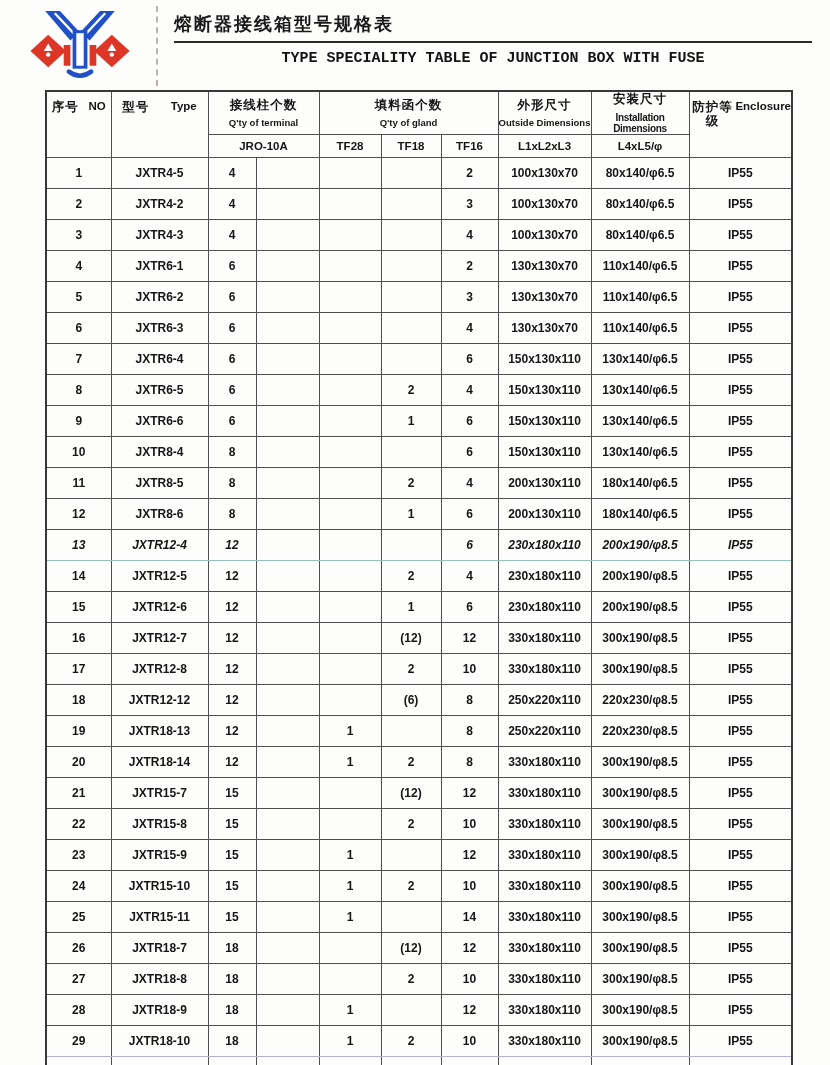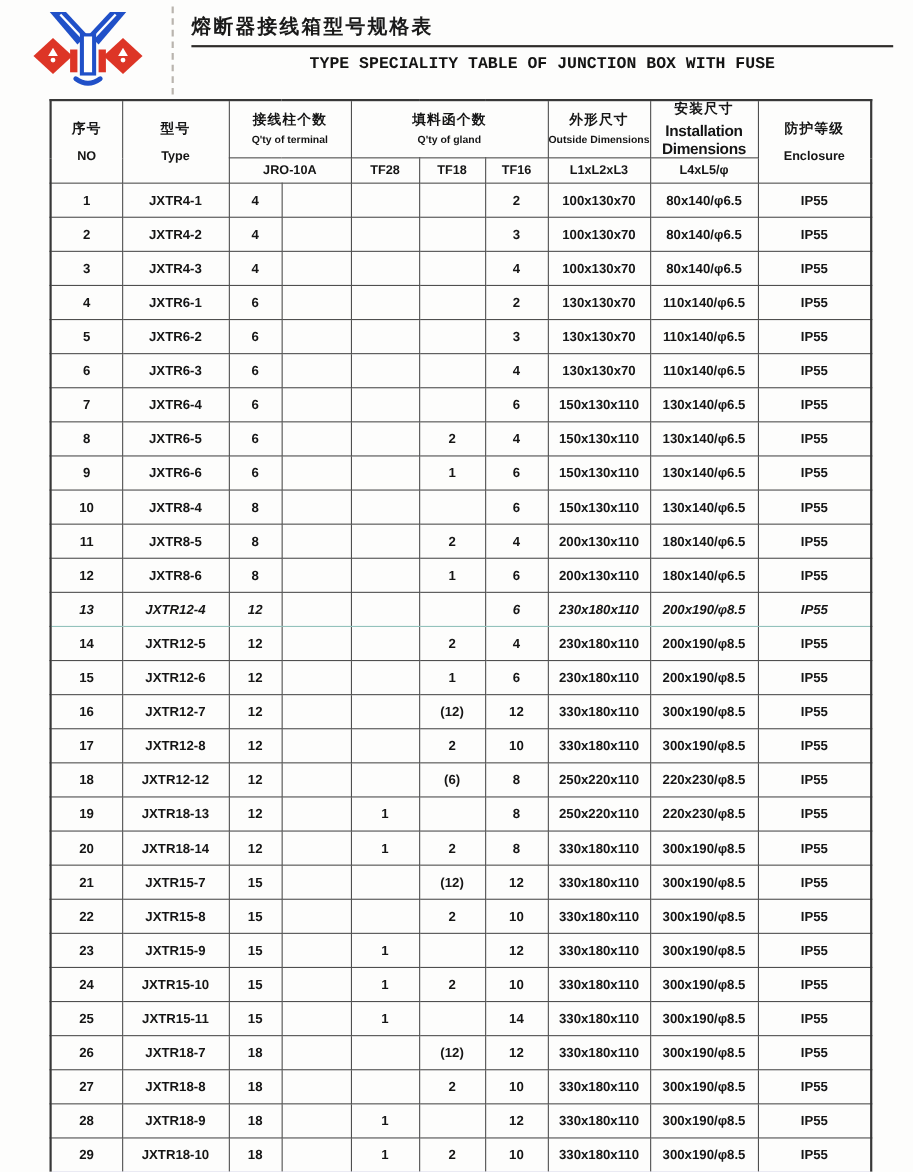--- a/index.html
+++ b/index.html
@@ -31,23 +31,23 @@
   }
   table.spec th,table.spec td{
     border:1px solid #4f4f4f;padding:0;margin:0;
     text-align:center;vertical-align:middle;overflow:hidden;
   }
   thead tr.h1 th{height:28px;}
   thead tr.h2 th{height:22px;}
   tbody td{height:30px;font-size:12px;font-weight:bold;white-space:nowrap;}
   .cn{display:block;font-size:12.5px;font-weight:bold;line-height:1.15;letter-spacing:1px;}
   .en{display:block;font-size:9.5px;font-weight:bold;line-height:1.1;letter-spacing:0px;margin-top:6px;}
-  .en.tight{font-size:14px;letter-spacing:-0.3px;}
+  .en.tight{font-size:10px;letter-spacing:-0.3px;}
   .sub{font-size:11.5px;font-weight:bold;}
-  th.vspan .wrap{display:flex;flex-direction:column;justify-content:space-around;
+  th.vspan .wrap{display:flex;flex-direction:row;justify-content:space-around;
                  height:50px;}
   
   tbody tr:nth-child(13) td{border-bottom-color:#93c2bc;font-style:italic;}
   tbody tr:nth-child(29) td{border-bottom-color:#b4b4d6;}
 </style>
 </head>
 <body>
 
 <div class="page">
 
@@ -134,21 +134,21 @@
         <th class="sub">TF28</th>
         <th class="sub">TF18</th>
         <th class="sub">TF16</th>
         <th class="sub">L1xL2xL3</th>
         <th class="sub">L4xL5/φ</th>
       </tr>
     </thead>
     <tbody>
   <tr>
     <td>1</td>
-    <td>JXTR4-1</td>
+    <td>JXTR4-5</td>
     <td>4</td>
     <td></td>
     <td></td>
     <td></td>
     <td>2</td>
     <td>100x130x70</td>
     <td>80x140/φ6.5</td>
     <td>IP55</td>
   </tr>
 

